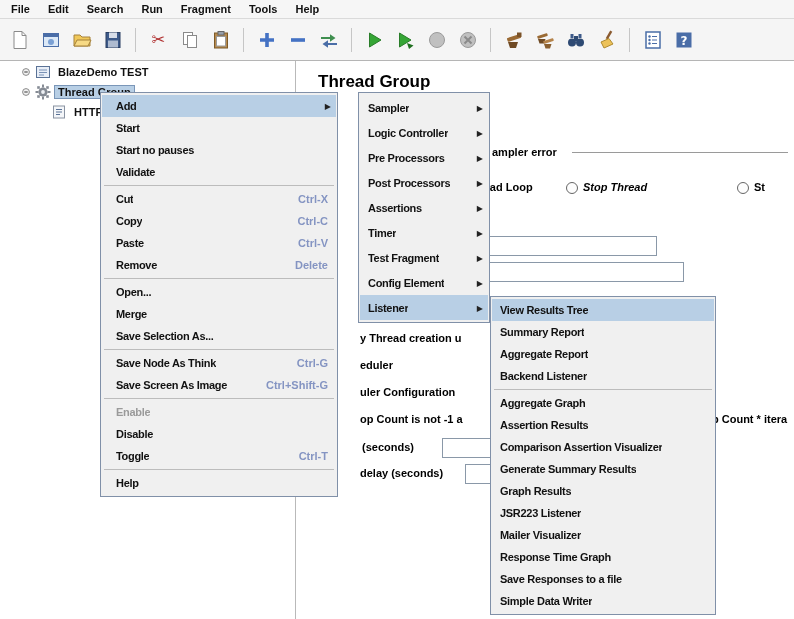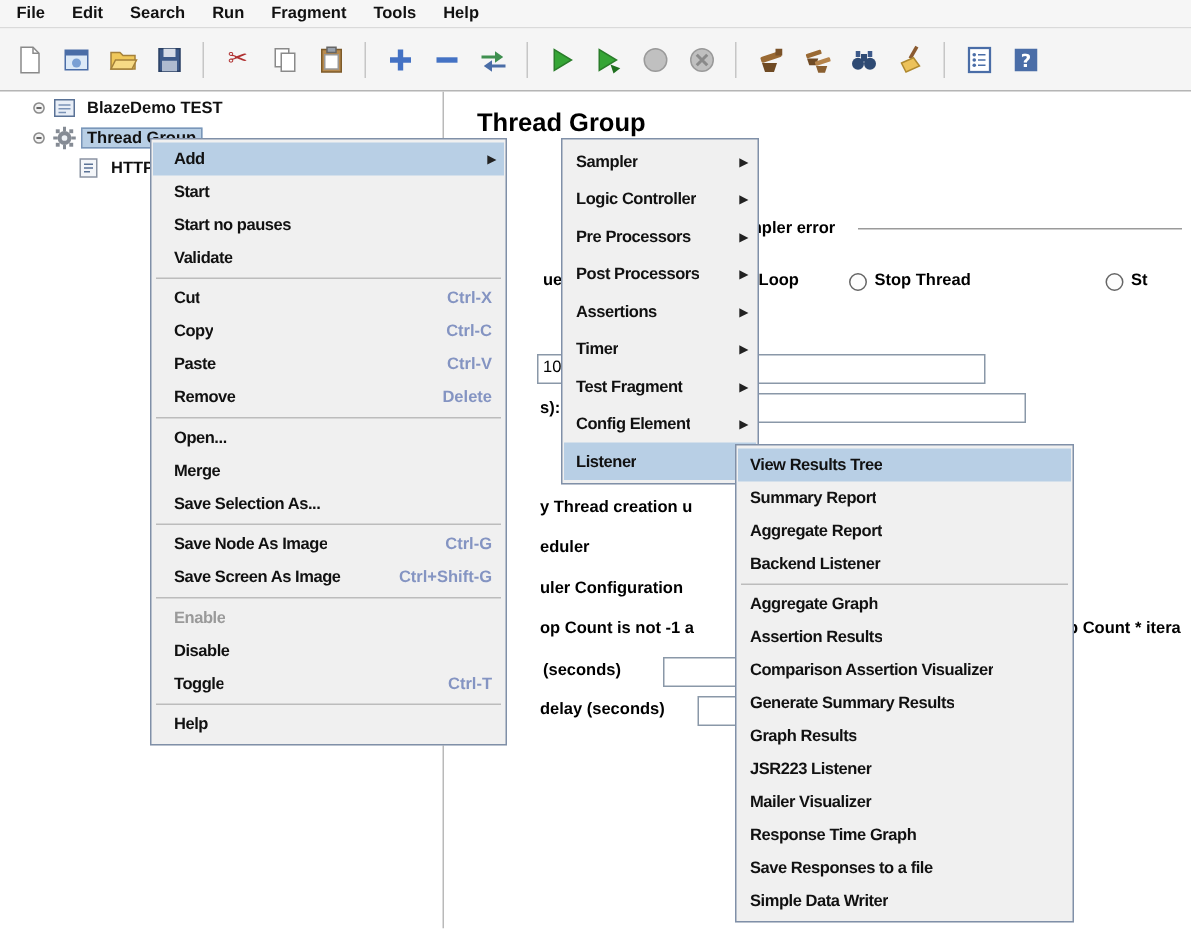--- a/index.html
+++ b/index.html
@@ -30,21 +30,21 @@
   .main-panel{position:absolute;left:297px;top:61px;width:497px;height:558px;background:#fff;z-index:0;}
   .main-title{position:absolute;left:318px;top:72px;font-size:17px;color:#000;z-index:1;}
   .frag{position:absolute;font-size:11px;color:#000;white-space:nowrap;z-index:1;}
   .field{position:absolute;background:#fff;border:1px solid #8a98a8;font-weight:normal;font-size:11px;line-height:13px;padding:2px 3px;height:20px;z-index:1;color:#000;}
   .radio{position:absolute;width:12px;height:12px;border:1px solid #666;border-radius:50%;background:#fdfdfd;z-index:1;}
   .groupline{position:absolute;height:1px;background:#9a9a9a;z-index:1;}
 
   
   .popup{position:absolute;background:#f0f0f0;border:1px solid #8090a8;padding:2px 1px;}
   .context{left:100px;top:92px;width:238px;z-index:5;}
-  .addsub{left:374px;top:92px;width:132px;z-index:6;}
+  .addsub{left:358px;top:92px;width:132px;z-index:6;}
   .listsub{left:490px;top:296px;width:226px;z-index:7;}
   .m-item{height:22px;display:flex;align-items:center;padding:0 8px 0 14px;font-size:11px;position:relative;cursor:default;}
   .addsub .m-item,.listsub .m-item{padding-left:8px;}
   .addsub .m-item{height:25px;}
   .m-item.hl{background:#b8cfe5;}
   .m-item.dis .m-lb{color:#9a9a9a;}
   .m-lb{white-space:nowrap;letter-spacing:-0.3px;overflow:hidden;}
   .m-sc{margin-left:auto;color:#8494c2;font-size:11px;padding-left:10px;}
   .m-ar{position:absolute;right:5px;top:50%;transform:translateY(-50%);font-size:8px;color:#222;}
   .m-sep{height:1px;background:#bcbcbc;margin:2px 2px;}
@@ -293,21 +293,21 @@
 
 <div class="main-title">Thread Group</div>
 
 <div class="frag" style="left:492px;top:146px;">ampler error</div>
 <div class="groupline" style="left:572px;top:152px;width:216px;"></div>
 
 <div class="frag" style="left:362px;top:181px;">ue</div>
 <div class="radio" style="left:394px;top:182px;"></div>
 <div class="frag" style="left:411px;top:181px;">Start Next Thread Loop</div>
 <div class="radio" style="left:566px;top:182px;"></div>
-<div class="frag" style="left:583px;top:181px;">Stop Thread</div>
+<div class="frag" style="left:583px;top:181px;font-style:italic;">Stop Thread</div>
 <div class="radio" style="left:737px;top:182px;"></div>
 <div class="frag" style="left:754px;top:181px;">St</div>
 
 <div class="field" style="left:358px;top:236px;width:299px;">100</div>
 <div class="frag" style="left:360px;top:266px;">s):</div>
 <div class="field" style="left:383px;top:262px;width:301px;">10</div>
 
 <div class="frag" style="left:360px;top:332px;">y Thread creation u</div>
 <div class="frag" style="left:360px;top:359px;">eduler</div>
 <div class="frag" style="left:360px;top:386px;">uler Configuration</div>
@@ -354,21 +354,21 @@
       <span class="m-lb">Open...</span>
     </div>
     <div class="m-item">
       <span class="m-lb">Merge</span>
     </div>
     <div class="m-item">
       <span class="m-lb">Save Selection As...</span>
     </div>
     <div class="m-sep"></div>
     <div class="m-item">
-      <span class="m-lb">Save Node As Image</span>
+      <span class="m-lb">Save Node As Think</span>
       <span class="m-sc">Ctrl-G</span>
     </div>
     <div class="m-item">
       <span class="m-lb">Save Screen As Image</span>
       <span class="m-sc">Ctrl+Shift-G</span>
     </div>
     <div class="m-sep"></div>
     <div class="m-item dis">
       <span class="m-lb">Enable</span>
     </div>

